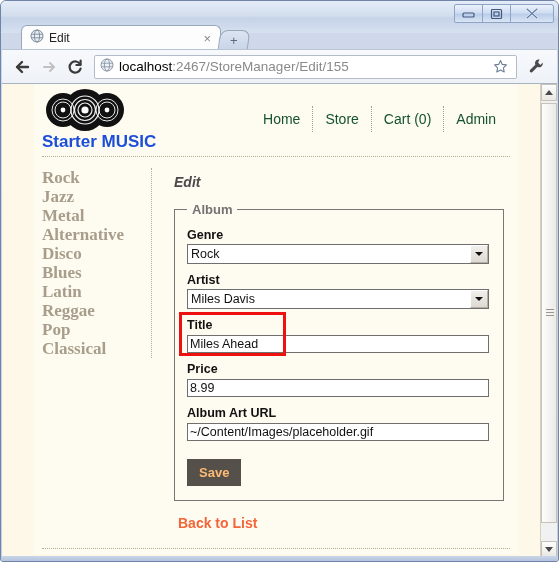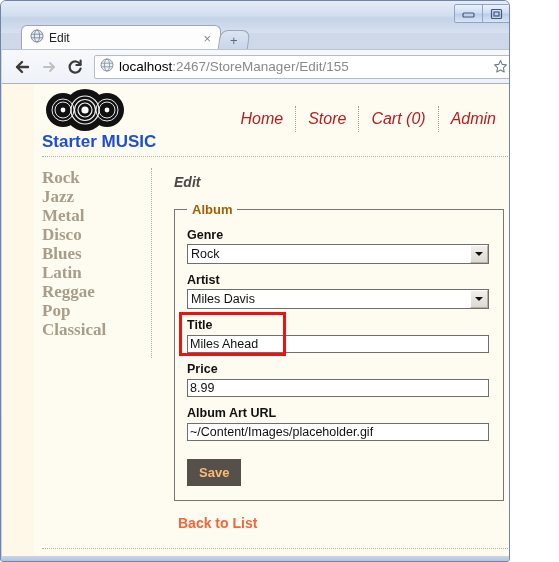--- a/index.html
+++ b/index.html
@@ -8,21 +8,21 @@
     width: 559px; height: 562px;
     overflow: hidden;
     background: #fff;
     font-family: "Liberation Sans", sans-serif;
   }
 
   
   #window {
     position: absolute;
     left: 0; top: 0;
-    width: 510px; height: 562px;
+    width: 559px; height: 562px;
     background: linear-gradient(180deg, #cfd9ea 0%, #c3cfe4 100%);
     border: 1px solid #6f84a8;
     border-radius: 6px 6px 3px 3px;
     overflow: hidden;
   }
 
   
   #titlebar {
     position: absolute; left: 0; top: 0;
     width: 557px; height: 32px;
@@ -154,26 +154,25 @@
   #sitetitle {
     position: absolute; left: 8px; top: 48px;
     font-size: 17px; font-weight: bold; color: #1d4ed8;
     letter-spacing: 0px;
   }
   #nav {
     position: absolute; right: 10px; top: 22px;
     display: flex; align-items: center;
   }
   #nav a {
-    font-size: 16px; color: #b91c1c; text-decoration: none;
+    font-size: 14px; color: #14532d; text-decoration: none;
     padding: 0 12px;
     border-left: 1px dotted #a89f8c;
     line-height: 26px;
     cursor: pointer;
-    font-style: italic;
   }
   #nav a:first-child { border-left: none; }
   #headerrule {
     position: absolute; left: 8px; right: 8px; top: 72px;
     border-top: 1px dotted #b6ab93;
   }
 
   
   #bodyarea { position: relative; padding-top: 8px; }
   #sidebar {
@@ -202,21 +201,21 @@
     margin: 0 0 12px 0;
   }
 
   
   fieldset#album {
     border: 1px solid #777; margin: 0; padding: 10px 12px 14px 12px;
     background: #fefbf0;
     width: 330px;
   }
   fieldset#album legend {
-    font-size: 13px; font-weight: bold; color: #a16207;
+    font-size: 13px; font-weight: bold; color: #737373;
     padding: 0 5px;
   }
   .field { margin-bottom: 8px; position: relative; }
   .field label {
     display: block;
     font-size: 12.5px; color: #111;
     line-height: 16px;
     margin-bottom: 1px;
     font-weight: bold;
   }
@@ -456,20 +455,21 @@
           </div>
           <div id="headerrule"></div>
         </div>
 
         <div id="bodyarea">
 
           <div id="sidebar">
             <a>Rock</a>
             <a>Jazz</a>
             <a>Metal</a>
+            <a>Alternative</a>
             <a>Disco</a>
             <a>Blues</a>
             <a>Latin</a>
             <a>Reggae</a>
             <a>Pop</a>
             <a>Classical</a>
           </div>
 
           <div id="main">
             <h2 id="pagetitle">Edit</h2>

